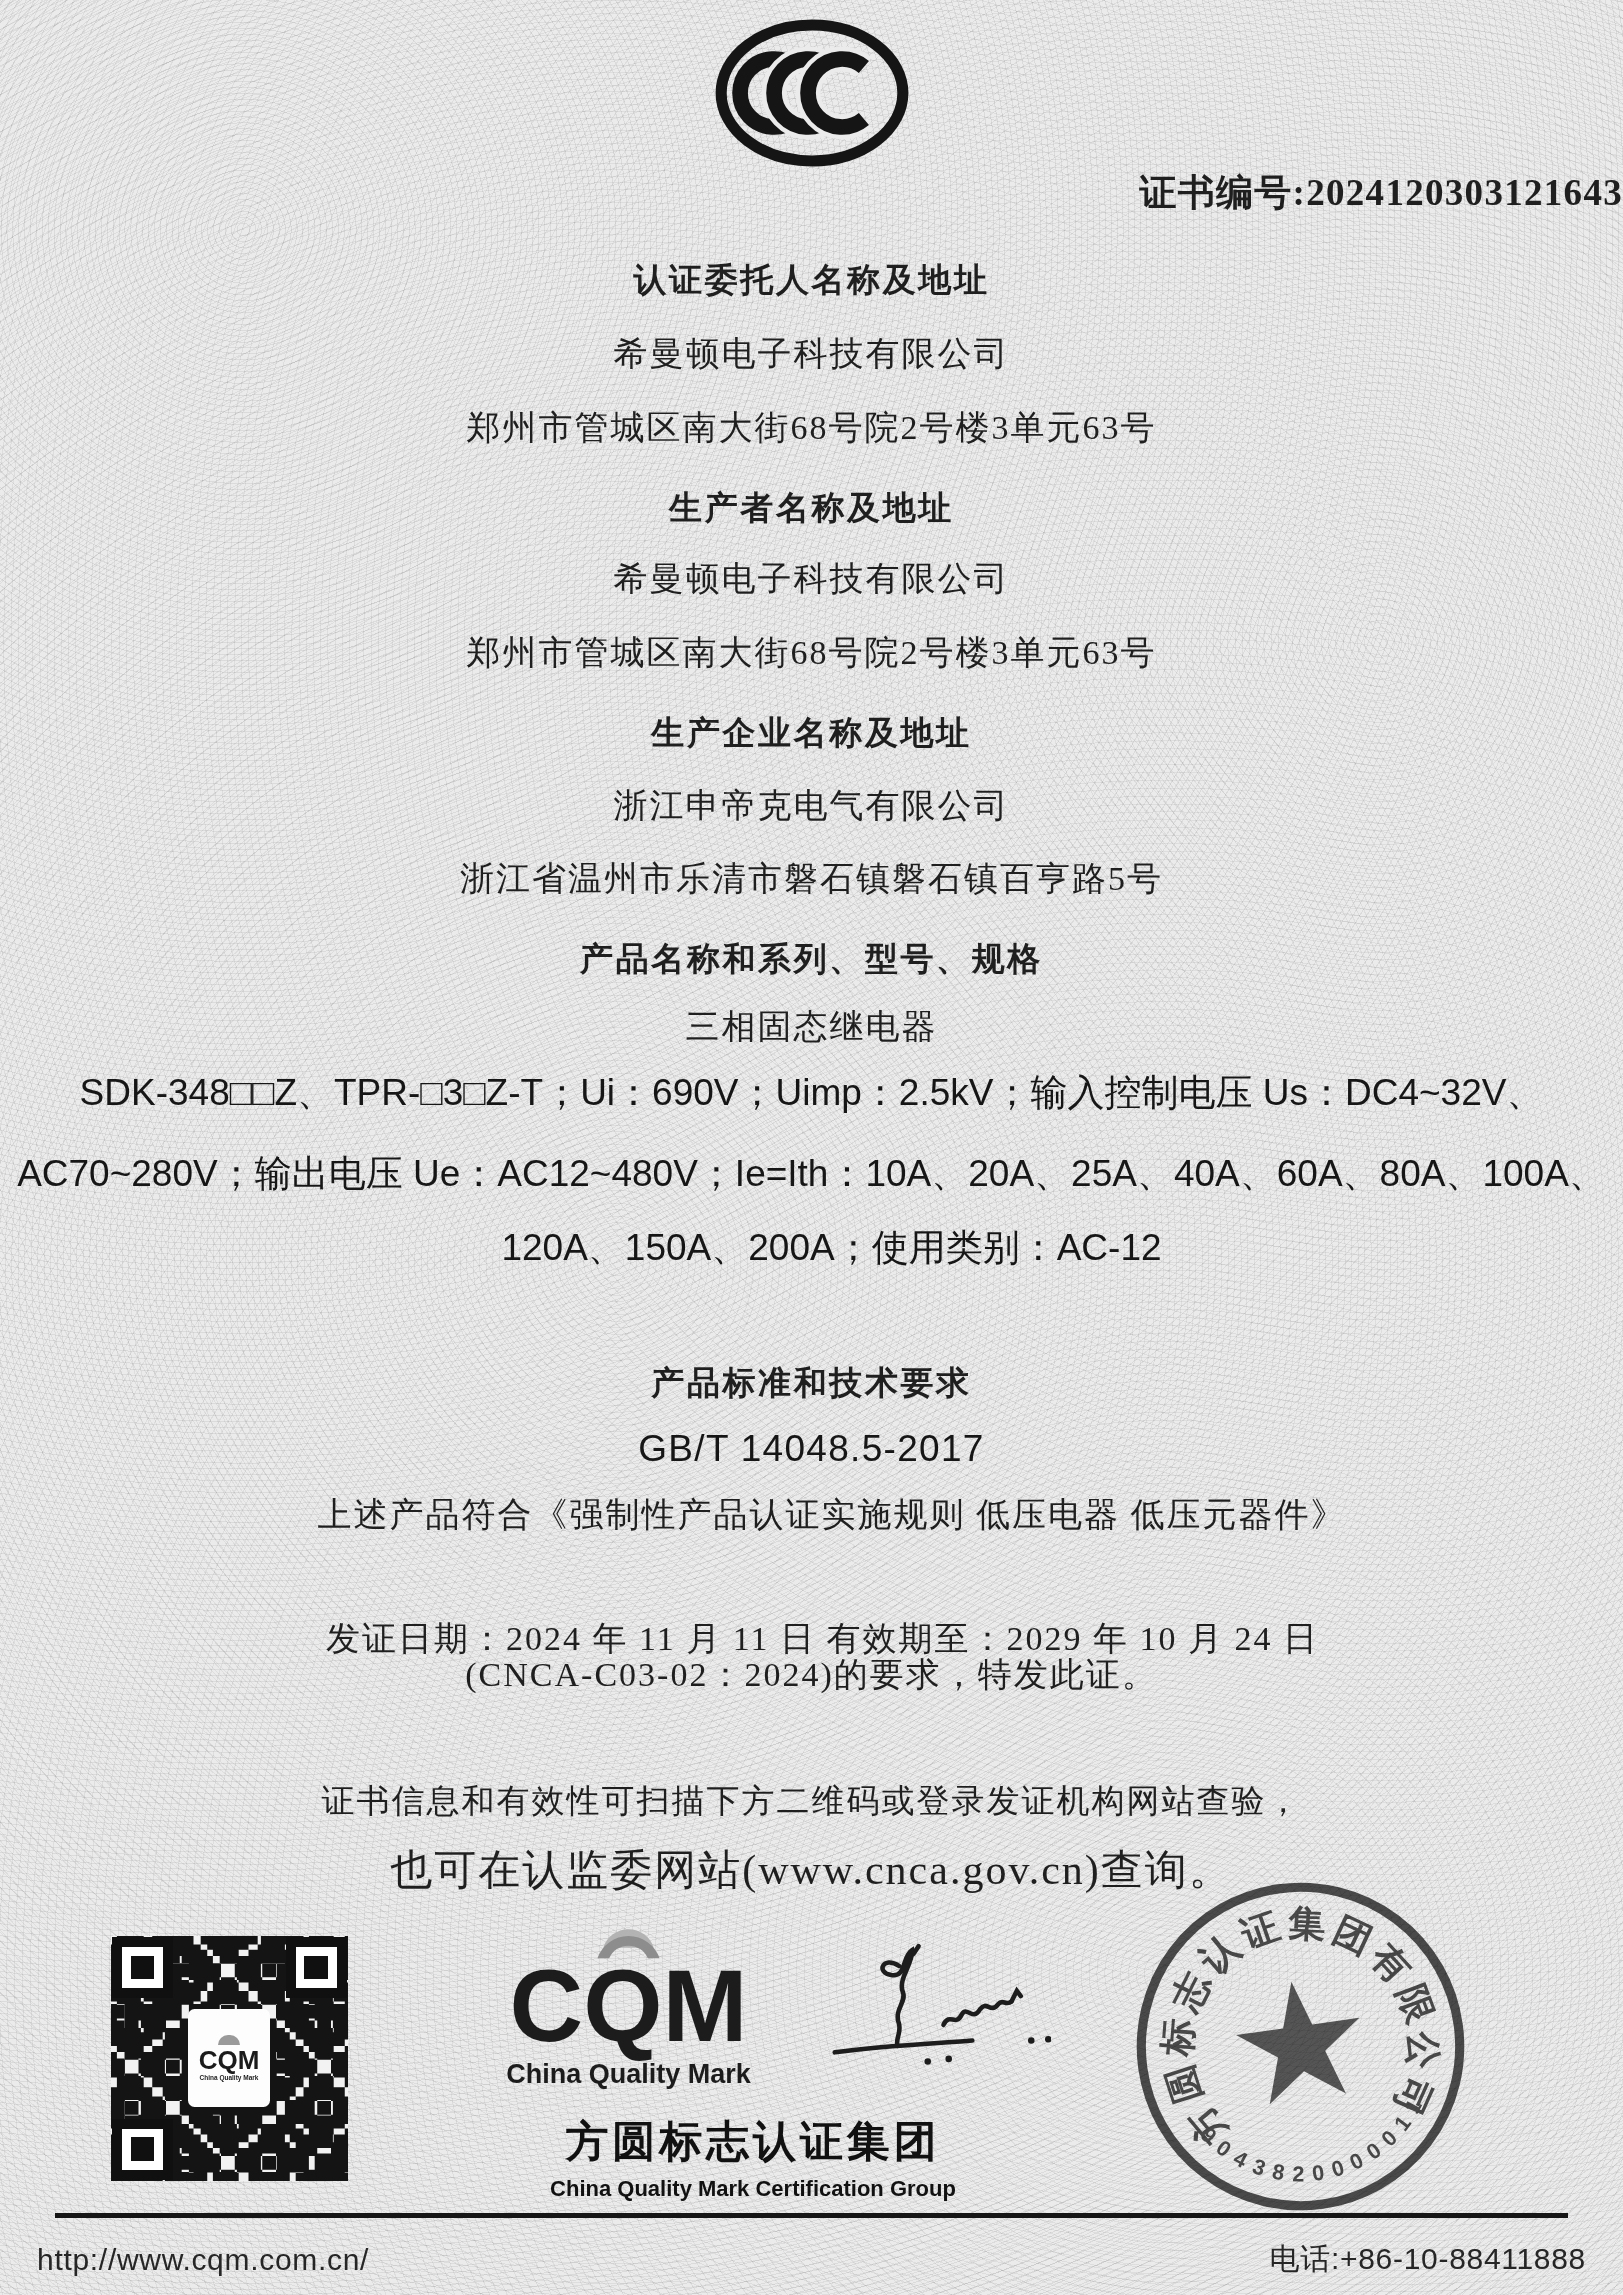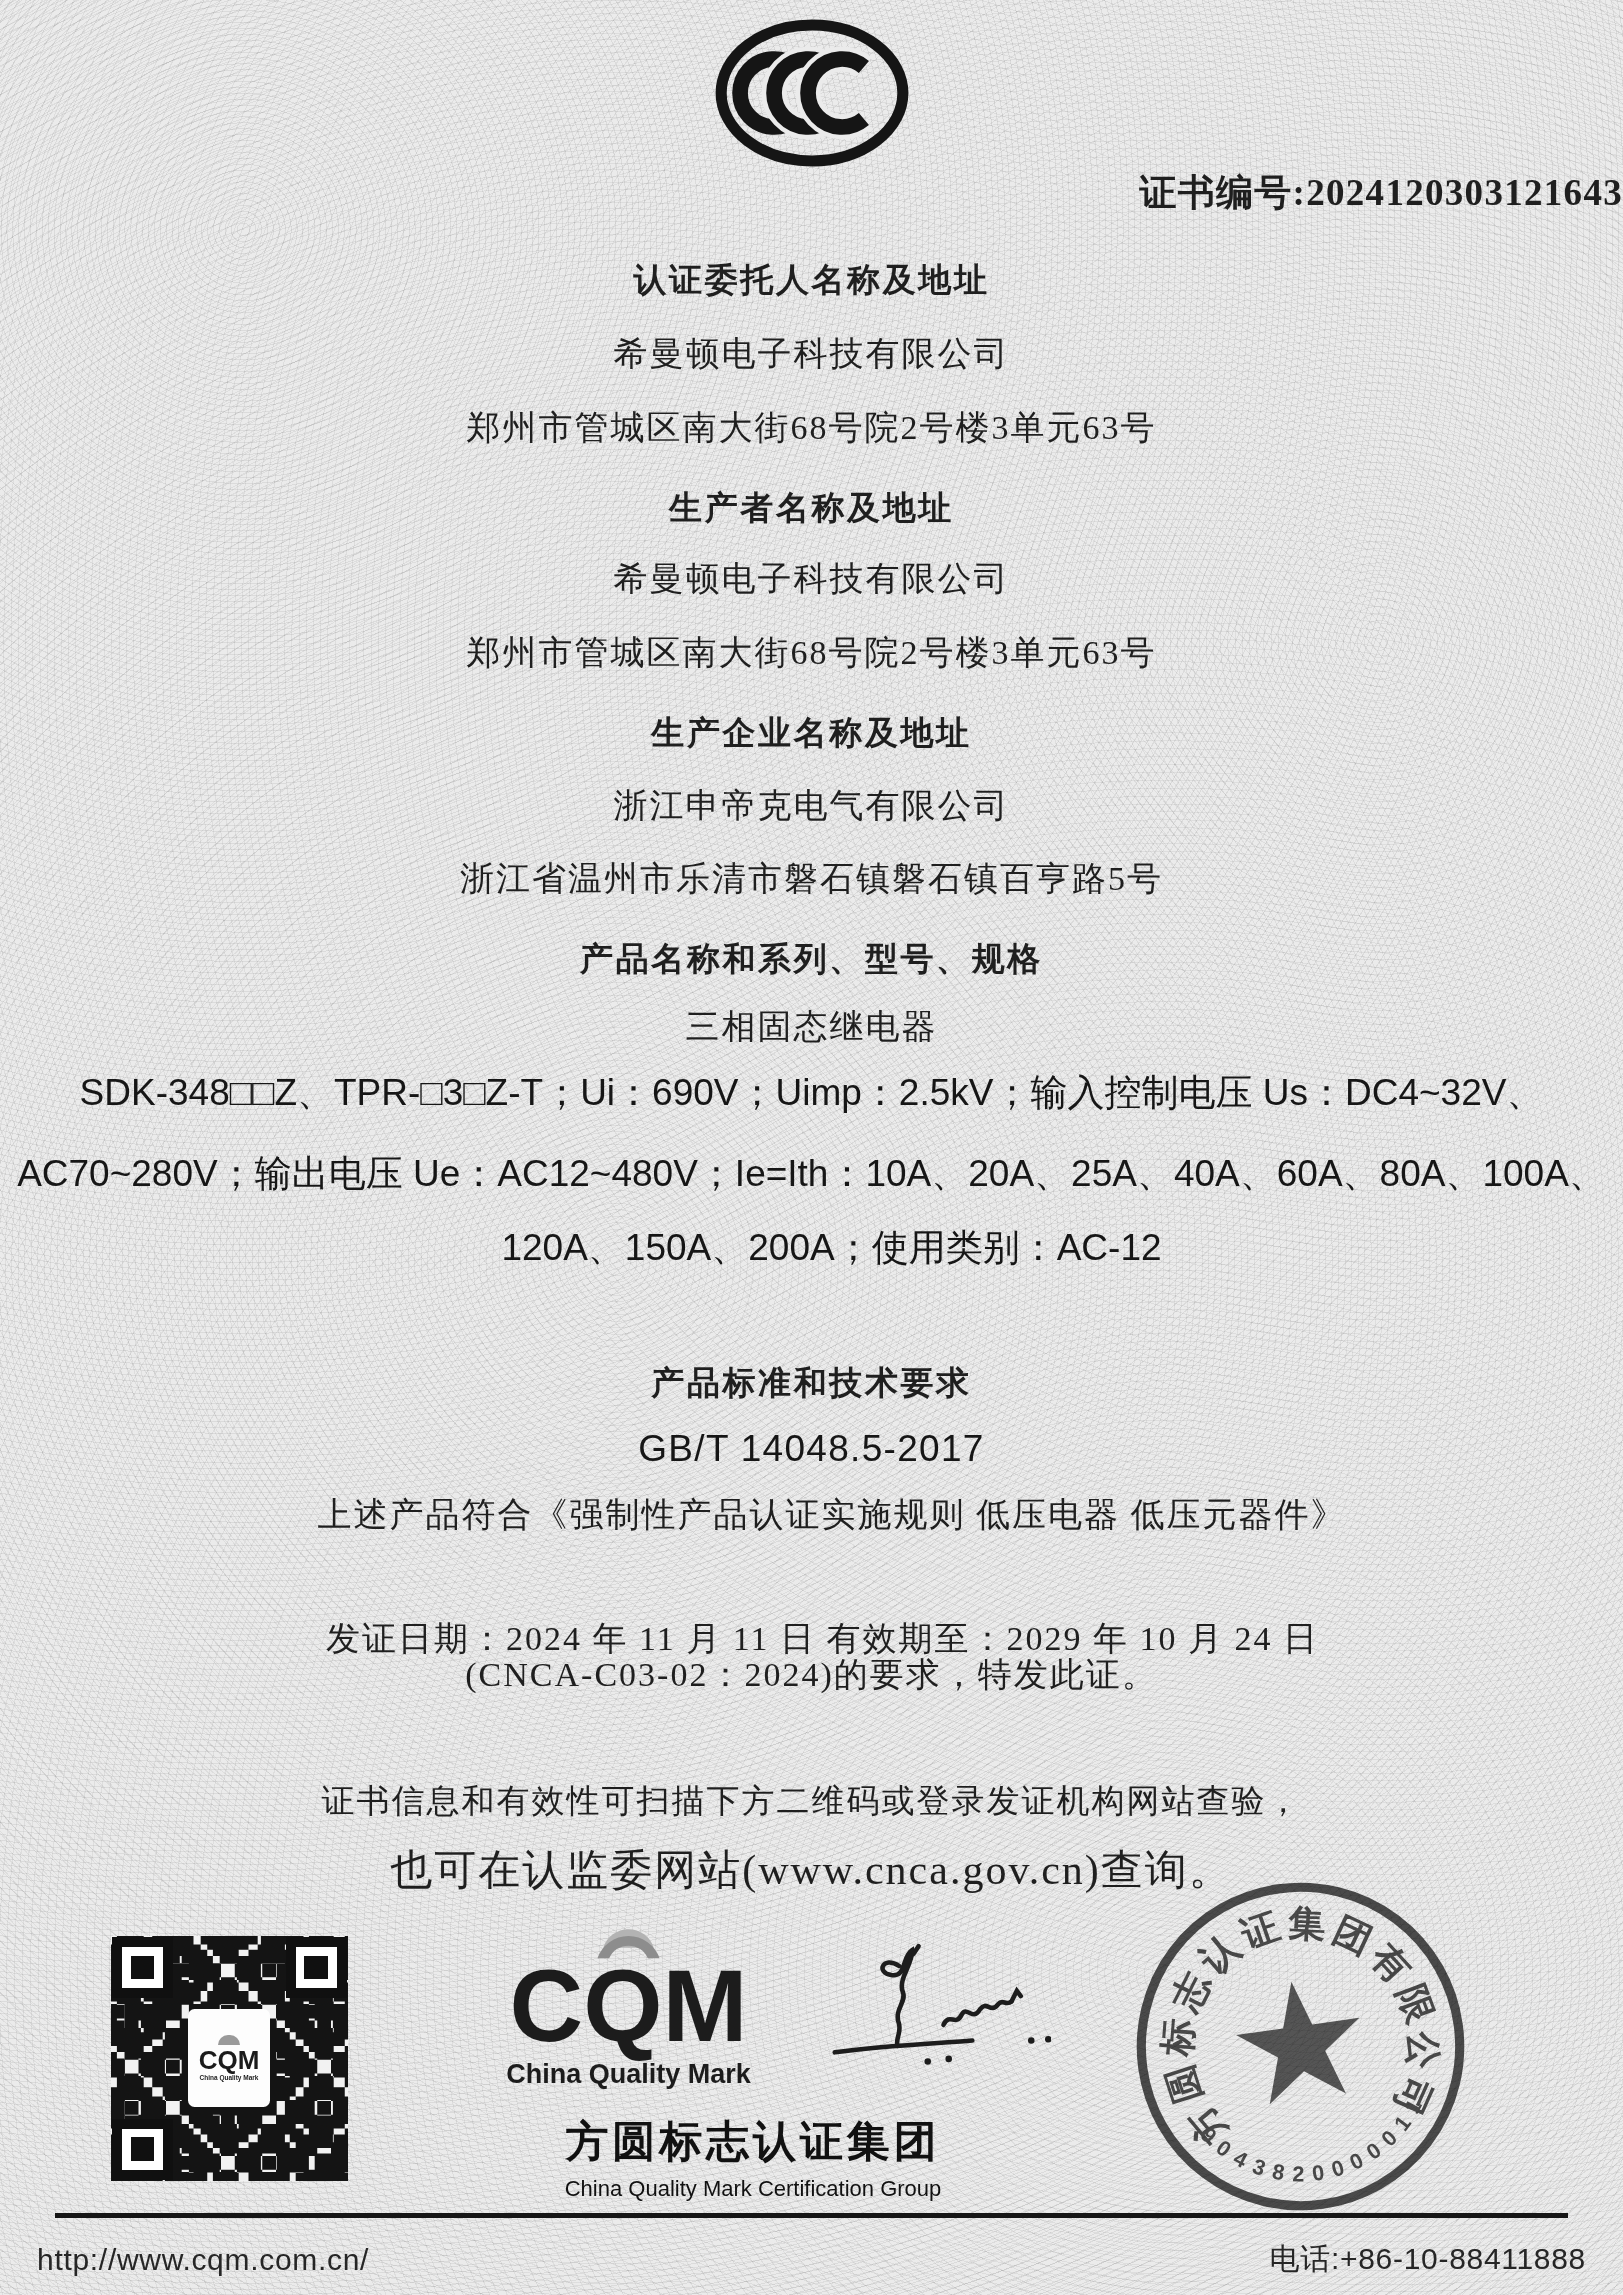--- a/index.html
+++ b/index.html
@@ -56,21 +56,21 @@
   .cqm-crown{width:85px;height:41px;margin:0 auto -9.2px auto;display:block;}
   .cqm-word{font-family:"Liberation Sans",sans-serif;font-weight:800;font-size:102px;line-height:1.02;letter-spacing:0px;color:#1c1c1c;}
   .cqm-sub{font-family:"Liberation Sans",sans-serif;font-weight:700;font-size:27px;color:#1c1c1c;margin-top:1.3px;white-space:nowrap;}
 
   
   .signature{position:absolute;left:815px;top:1941px;width:236px;height:131px;}
 
   
   .org-block{position:absolute;left:452px;top:2113px;width:602px;text-align:center;}
   .org-cn{font-size:43px;font-weight:800;letter-spacing:3.9px;font-family:"Liberation Sans",sans-serif;color:#111;}
-  .org-en{font-size:22px;font-weight:400;font-family:"Liberation Sans",sans-serif;color:#111;margin-top:5.2px;white-space:nowrap;}
+  .org-en{font-size:22px;font-weight:700;font-family:"Liberation Sans",sans-serif;color:#111;margin-top:5.2px;white-space:nowrap;}
 
   
   .stamp{position:absolute;left:1121px;top:1867px;width:359px;height:359px;opacity:.9;mix-blend-mode:multiply;}
   .ring-ch{font-size:57px;font-weight:700;fill:#3d3d3d;font-family:"Liberation Serif",serif;}
   .num-ch{font-size:33px;font-weight:700;fill:#3d3d3d;font-family:"Liberation Sans",sans-serif;}
 
   
   .footer-rule{position:absolute;left:55px;right:55px;top:2213px;height:4.6px;background:#161616;}
   .footer-row{position:absolute;left:0;right:0;top:2239px;display:flex;justify-content:space-between;align-items:center;
     padding:0 37px;font-family:"Liberation Sans",sans-serif;font-size:30px;color:#262626;letter-spacing:0.7px;}

